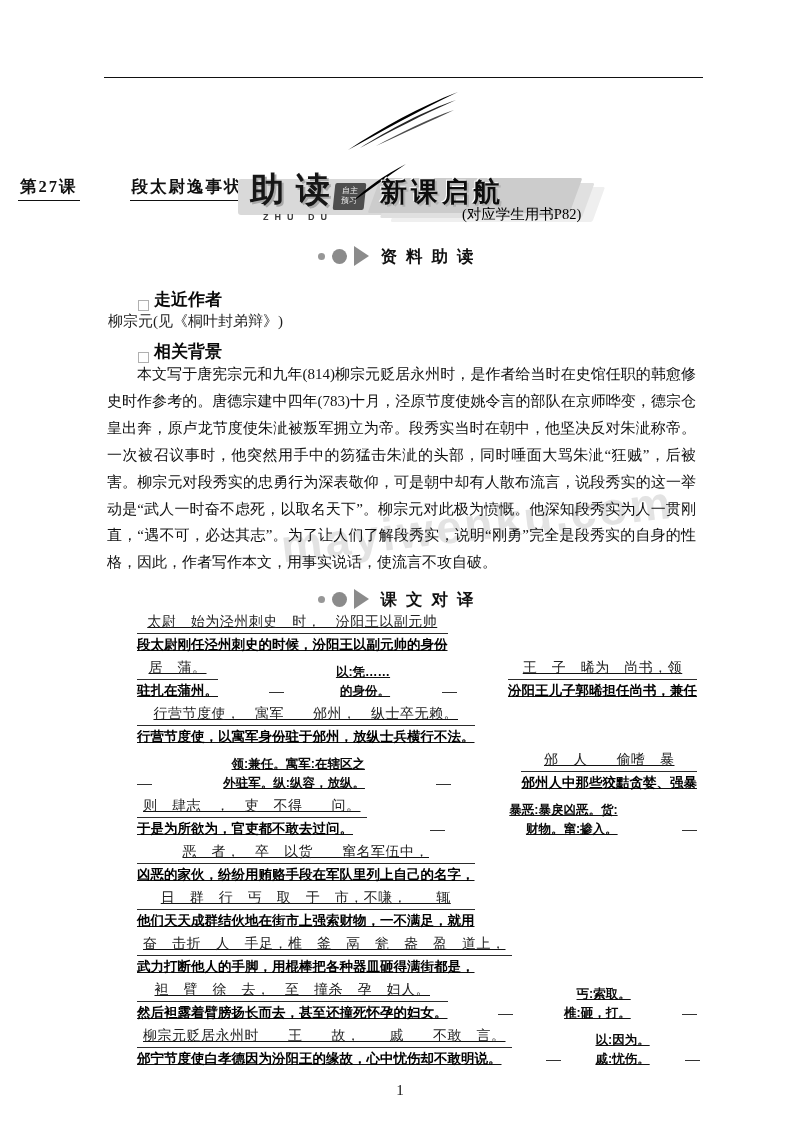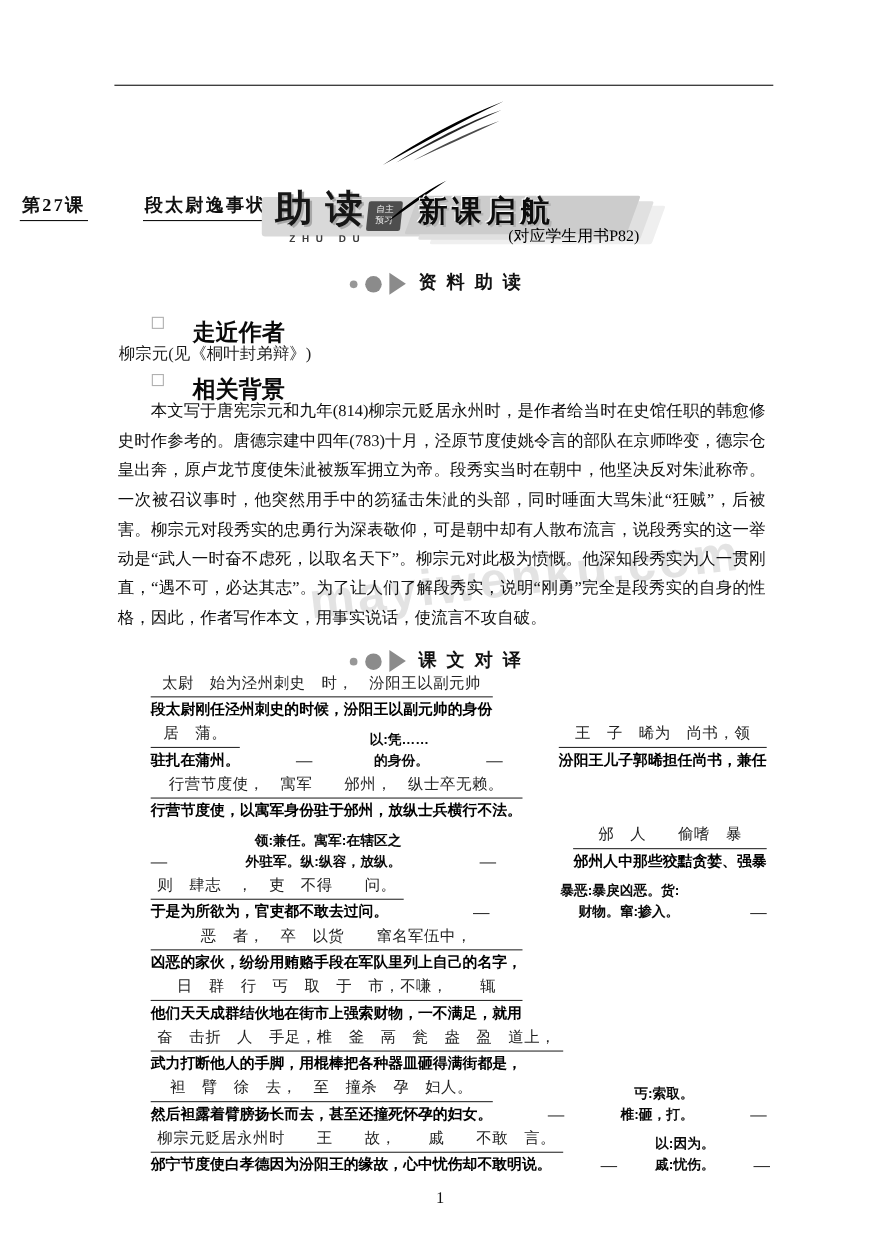--- a/index.html
+++ b/index.html
@@ -30,39 +30,39 @@
         border-radius:2px;z-index:3;font-family:"Liberation Sans","DejaVu Sans",sans-serif;}
   .headline-bg{position:absolute;left:374px;top:12px;width:202px;height:35px;background:#cccccc;
         transform:skewX(-20deg);border-radius:2px;box-shadow:14px 5px 0 #e0e0e0,26px 9px 0 #efefef;}
   .banner-slash{position:absolute;left:348px;top:-4px;z-index:4;}
   .headline-text{position:absolute;left:380px;top:8px;font-size:27px;font-weight:bold;letter-spacing:4px;
         color:#0d0d0d;text-shadow:2px 2px 0 #b3b3b3,-1px -1px 0 #ffffff;z-index:5;
         font-family:"Liberation Sans","DejaVu Sans",sans-serif;}
   .page-ref{position:absolute;left:462px;top:39px;font-size:14.5px;color:#000;z-index:6;}
 
   
-  .sec-header{position:absolute;left:0;width:100%;display:flex;justify-content:center;align-items:flex-end;gap:12px;}
+  .sec-header{position:absolute;left:0;width:100%;display:flex;justify-content:center;align-items:flex-start;gap:12px;}
   .sec-header.s1{top:246px;} .sec-header.s2{top:589px;}
   .sec-bullets{display:flex;align-items:center;gap:7px;}
   .b1{width:7px;height:7px;border-radius:50%;background:#979797;}
   .b2{width:15px;height:15px;border-radius:50%;background:#8b8b8b;}
   .b3{width:0;height:0;border-left:15px solid #8b8b8b;border-top:10px solid transparent;border-bottom:10px solid transparent;}
   .sec-title{font-size:16.5px;font-weight:bold;letter-spacing:9px;color:#111;}
 
   
-  .sub-heading{position:absolute;left:138px;display:flex;align-items:flex-start;
-        font-size:21px;font-weight:bold;font-family:"Liberation Sans","DejaVu Sans",sans-serif;color:#0a0a0a;gap:21px;}
+  .sub-heading{position:absolute;left:138px;display:flex;align-items:flex-end;
+        font-size:17px;font-weight:bold;font-family:"Liberation Sans","DejaVu Sans",sans-serif;color:#0a0a0a;}
   .sub-heading.h1{top:288px;} .sub-heading.h2{top:340px;}
   .sq{width:9px;height:9px;border:1.2px solid #b0b0b0;margin-right:5px;flex:0 0 auto;}
   .author-text{position:absolute;top:312px;left:108px;font-size:15px;color:#1d1d1d;}
   .bg-paragraph{position:absolute;top:361px;left:107px;width:589px;font-size:15px;line-height:26.9px;
         text-align:justify;text-indent:2em;color:#0f0f0f;}
 
   
-  .tr-rows{position:absolute;top:612px;left:137px;width:560px;}
+  .tr-rows{position:absolute;top:612px;left:137px;width:560px;text-decoration:underline;}
   .tr-row{display:flex;align-items:flex-end;margin-bottom:3px;}
   .tr-row.spread{justify-content:space-between;gap:34px;}
   .pair{flex:0 0 auto;}
   .orig{font-size:14px;line-height:20px;text-align:center;border-bottom:1.5px solid #2c2c2c;
         padding:0 6px 1px;color:#222;letter-spacing:.5px;white-space:pre;
         font-family:"Liberation Serif","DejaVu Serif",serif;}
   .trans{font-size:13.5px;line-height:20px;font-weight:bold;color:#000;white-space:pre;padding-top:1px;
         font-family:"Liberation Sans","DejaVu Sans",sans-serif;}
   .note{font-size:12.5px;line-height:19px;font-weight:bold;color:#0a0a0a;white-space:pre;margin:0 1px;
         font-family:"Liberation Sans","DejaVu Sans",sans-serif;text-align:right;}

